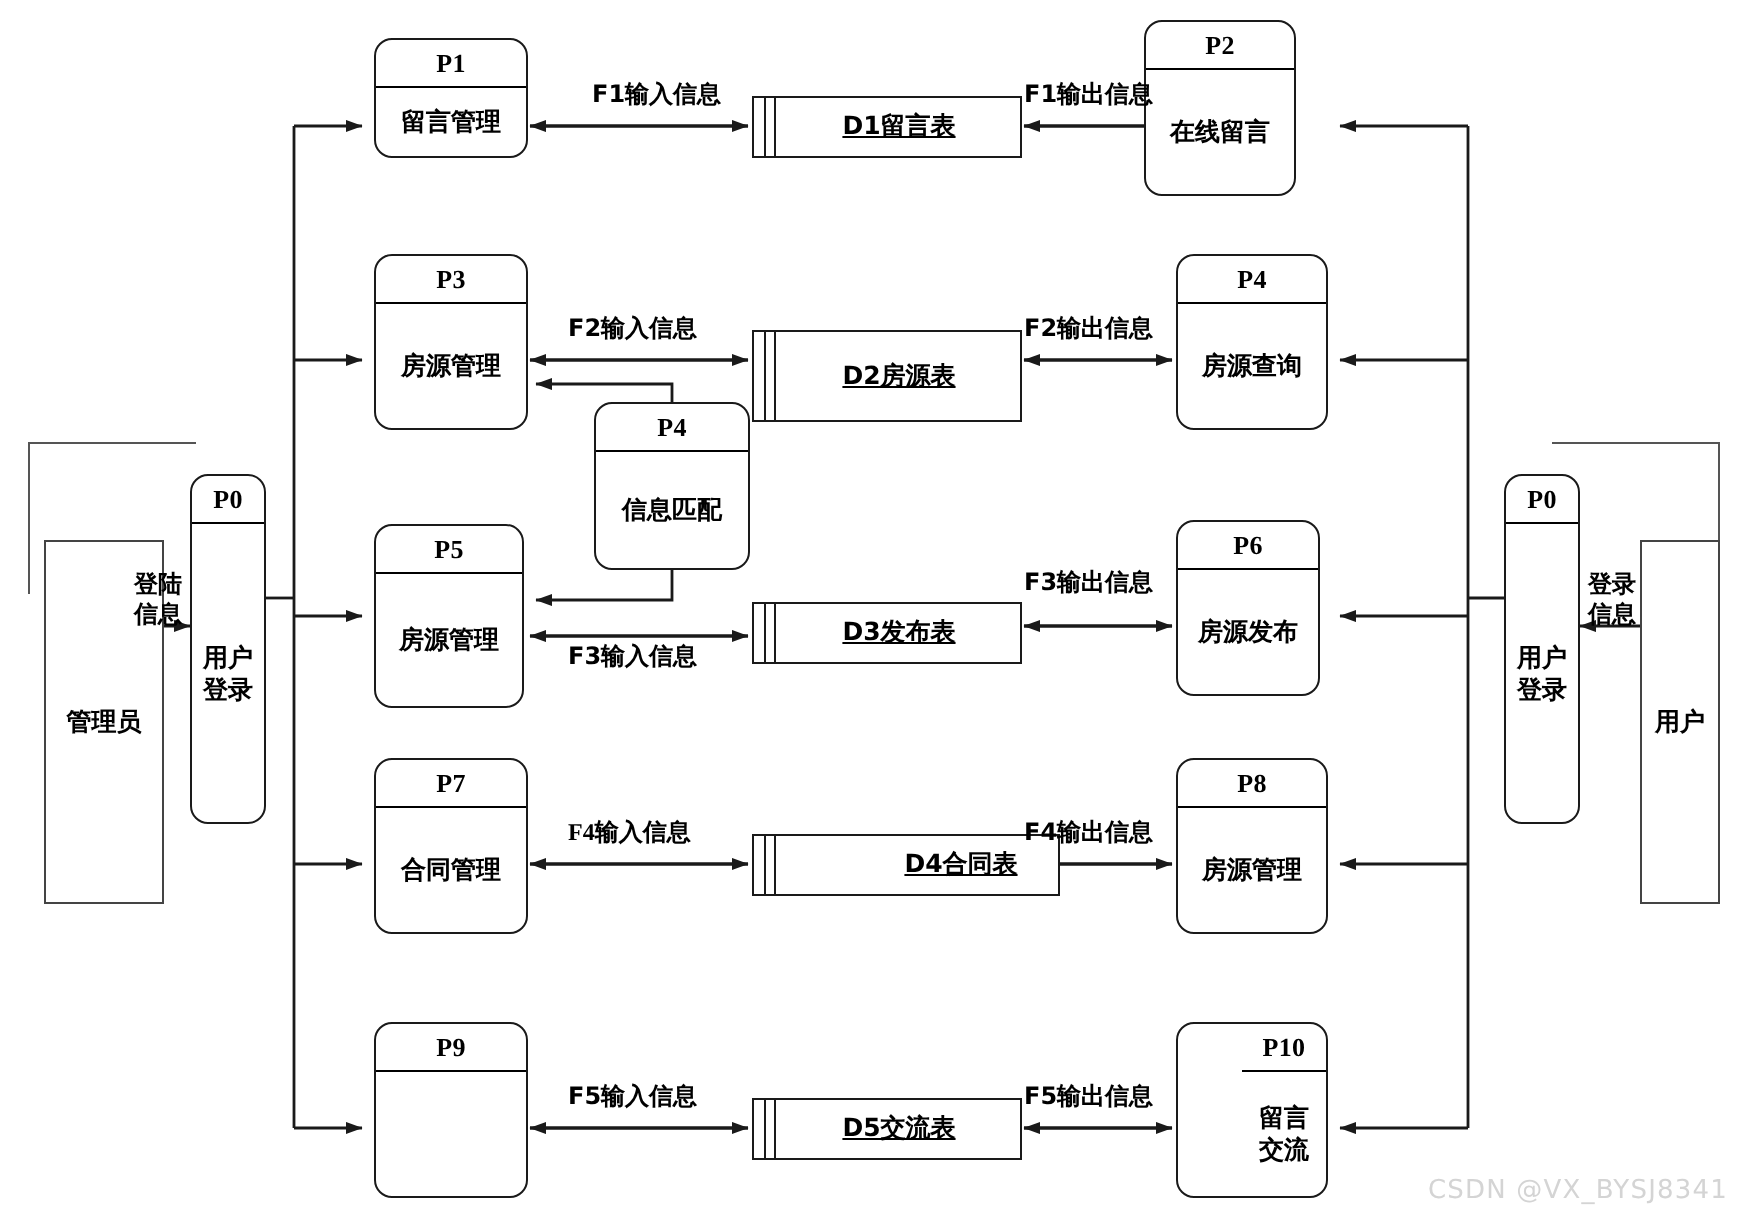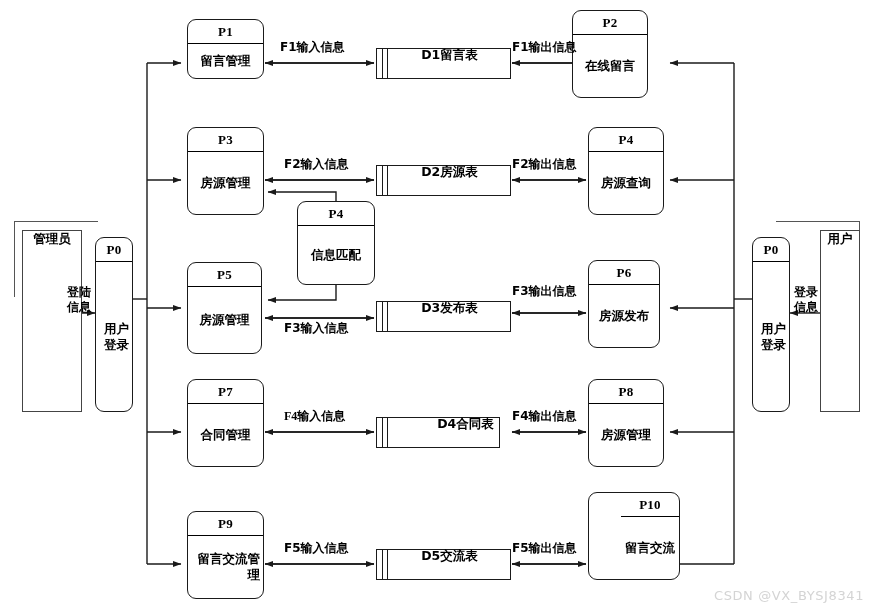--- a/index.html
+++ b/index.html
@@ -39,38 +39,40 @@
     line-height:1;
     padding:5px 0 5px 0;
     border-bottom:1.8px solid #000000;
     letter-spacing:.2px;
   }
   .proc .p-body{
     flex:1 1 auto;
     display:flex;
     align-items:center;
     justify-content:center;
-    text-align:right;
+    text-align:center;
     font-family:"DejaVu Sans","Liberation Sans",sans-serif;
     font-weight:bold;
     font-size:12.5px;
     line-height:16px;
     padding:0 3px;
     word-break:break-all;
   }
 
   
   .store{
     position:absolute;
     box-sizing:border-box;
     border:1.4px solid #1a1a1a;
     background:#ffffff;
     display:flex;
+    align-items:center;
     justify-content:center;
     z-index:3;
+    text-decoration:underline;
   }
   .store .bar1,.store .bar2{
     position:absolute;
     top:0;bottom:0;
     width:0;
     border-left:1.4px solid #1a1a1a;
   }
   .store .bar1{left:5px;}
   .store .bar2{left:10px;}
   .store .s-label{
@@ -81,22 +83,24 @@
     padding-left:12px;
   }
 
   
   .entity{
     position:absolute;
     box-sizing:border-box;
     border:1.2px solid #444444;
     background:#ffffff;
     display:flex;
+    align-items:center;
     justify-content:center;
     z-index:3;
+    margin-top:40px;
   }
   .entity .e-label{
     font-family:"DejaVu Sans","Liberation Sans",sans-serif;
     font-weight:bold;
     font-size:12.5px;
     line-height:16px;
     text-align:center;
     writing-mode:horizontal-tb;
   }
   .bracket{
@@ -240,28 +244,28 @@
   </div>
   <div class="store" style="left:376px;top:48px;width:135px;height:31px;">
     <span class="bar1"></span>
     <span class="bar2"></span>
     <span class="s-label">D1留言表</span>
   </div>
   <div class="proc" style="left:572px;top:10px;width:76px;height:88px;">
     <div class="p-id">P2</div>
     <div class="p-body">在线留言</div>
   </div>
-  <div class="flow-lbl" style="left:280px;top:40px;">F1输入信息</div>
+  <div class="flow-lbl" style="left:296px;top:40px;">F1输入信息</div>
   <div class="flow-lbl" style="left:512px;top:40px;">F1输出信息</div>
 
   <div class="proc" style="left:187px;top:127px;width:77px;height:88px;">
     <div class="p-id">P3</div>
     <div class="p-body">房源管理</div>
   </div>
-  <div class="store" style="left:376px;top:165px;width:135px;height:31px;">
+  <div class="store" style="left:376px;top:165px;width:135px;height:46px;">
     <span class="bar1"></span>
     <span class="bar2"></span>
     <span class="s-label">D2房源表</span>
   </div>
   <div class="proc" style="left:588px;top:127px;width:76px;height:88px;">
     <div class="p-id">P4</div>
     <div class="p-body">房源查询</div>
   </div>
   <div class="flow-lbl" style="left:284px;top:157px;">F2输入信息</div>
   <div class="flow-lbl" style="left:512px;top:157px;">F2输出信息</div>
@@ -284,42 +288,41 @@
     <div class="p-id">P6</div>
     <div class="p-body">房源发布</div>
   </div>
   <div class="flow-lbl" style="left:284px;top:321px;">F3输入信息</div>
   <div class="flow-lbl" style="left:512px;top:284px;">F3输出信息</div>
 
   <div class="proc" style="left:187px;top:379px;width:77px;height:88px;">
     <div class="p-id">P7</div>
     <div class="p-body">合同管理</div>
   </div>
-  <div class="store" style="left:376px;top:417px;width:124px;height:31px;padding-left:43px;">
+  <div class="store" style="left:376px;top:417px;width:154px;height:31px;padding-left:43px;">
     <span class="bar1"></span>
     <span class="bar2"></span>
     <span class="s-label">D4合同表</span>
   </div>
   <div class="proc" style="left:588px;top:379px;width:76px;height:88px;">
     <div class="p-id">P8</div>
     <div class="p-body">房源管理</div>
   </div>
   <div class="flow-lbl" style="left:284px;top:409px;font-family:Liberation Serif, serif;">F4输入信息</div>
   <div class="flow-lbl" style="left:512px;top:409px;">F4输出信息</div>
 
   <div class="proc" style="left:187px;top:511px;width:77px;height:88px;">
     <div class="p-id">P9</div>
-    <div class="p-body">留言交流管理</div>
   </div>
   <div class="store" style="left:376px;top:549px;width:135px;height:31px;">
     <span class="bar1"></span>
     <span class="bar2"></span>
     <span class="s-label">D5交流表</span>
   </div>
-  <div class="proc" style="left:588px;top:492px;width:92px;height:88px;padding-left:32px;">
+  <div class="proc" style="left:588px;top:511px;width:76px;height:88px;padding-left:32px;">
     <div class="p-id">P10</div>
     <div class="p-body">留言交流</div>
   </div>
   <div class="flow-lbl" style="left:284px;top:541px;">F5输入信息</div>
   <div class="flow-lbl" style="left:512px;top:541px;">F5输出信息</div>
 
   <div class="watermark">CSDN @VX_BYSJ8341</div>
 
 </div>
 

